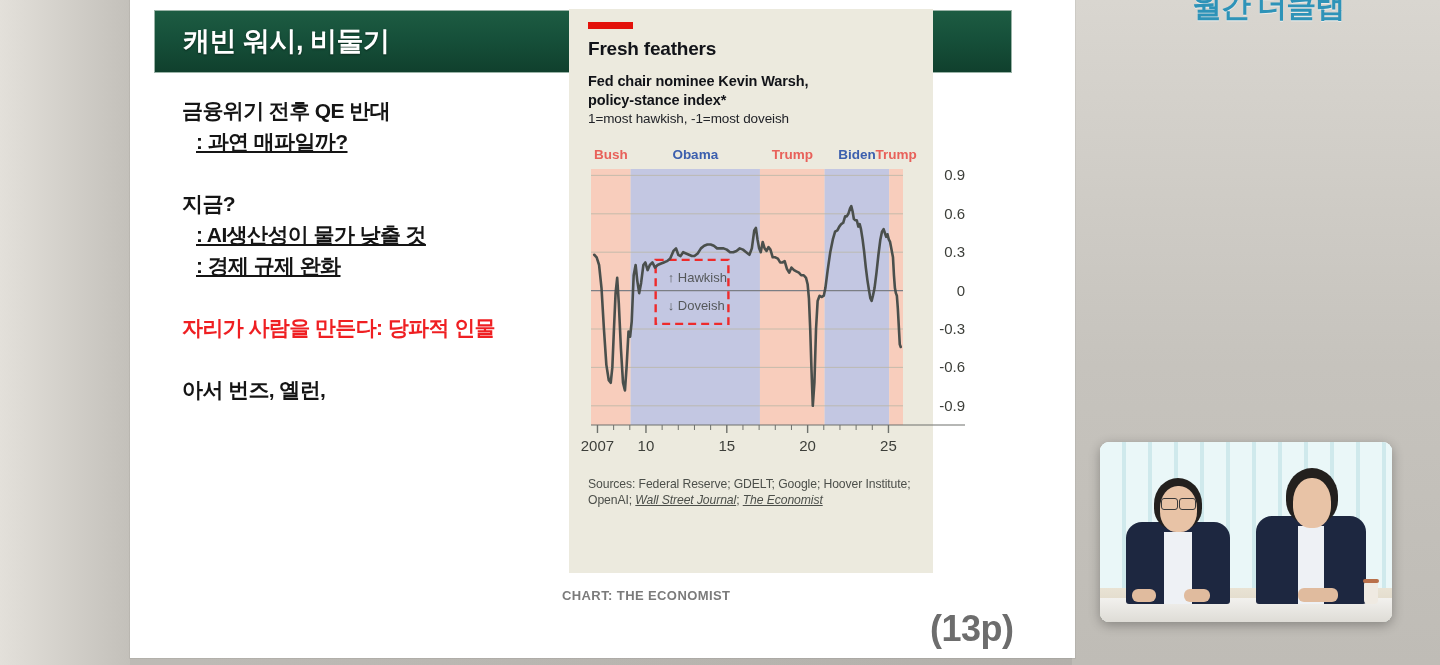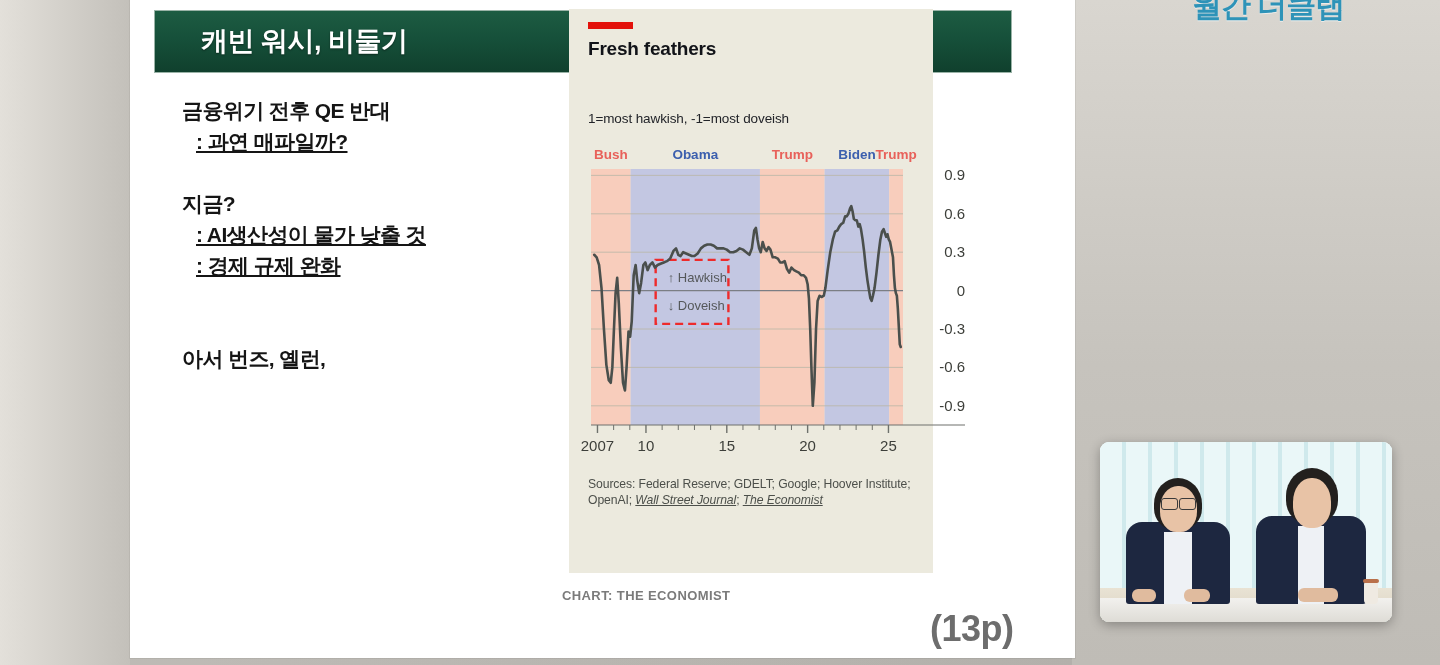--- a/index.html
+++ b/index.html
@@ -92,21 +92,20 @@
   }
   .title-bar-text {
     position: absolute;
     left: 28px;
     top: 12px;
     color: #ffffff;
     font-size: 27px;
     font-weight: 700;
     letter-spacing: -0.5px;
     text-shadow: 0 1px 2px rgba(0,0,0,0.45);
-    margin-left: 18px;
   }
   .title-bar-right {
     position: absolute;
     left: 730px;
     top: 10px;
     width: 152px;
     height: 63px;
     background: linear-gradient(180deg,#1d5c42 0%,#16503a 45%,#10402d 100%);
     border: 1px solid #9ab3a7;
     box-sizing: border-box;
@@ -323,27 +322,32 @@
     <div class="title-bar-right"></div>
 
     <div class="body-text" id="body-text">
         <div class="body-line">금융위기 전후 QE 반대</div>
         <div class="body-line indent">: 과연 매파일까?</div>
         <div class="body-gap"></div>
         <div class="body-line">지금?</div>
         <div class="body-line indent">: AI생산성이 물가 낮출 것</div>
         <div class="body-line indent">: 경제 규제 완화</div>
         <div class="body-gap"></div>
+        <div class="body-line red">자리가 사람을 만든다: 당파적 인물</div>
         <div class="body-gap"></div>
         <div class="body-line">아서 번즈, 옐런,</div>
       </div>
 
     <div class="chart-card">
       <div class="econ-rule"></div>
       <div class="chart-title">Fresh feathers</div>
+      <div class="chart-subtitle" id="chart-subtitle">
+          <div>Fed chair nominee Kevin Warsh,</div>
+          <div>policy-stance index*</div>
+        </div>
       <div class="chart-note">1=most hawkish, -1=most doveish</div>
 
       <div class="plot-wrap">
         <svg class="plot-svg" id="plot-svg" width="388" height="320" viewBox="0 0 388 320">
             <rect x="10" y="32" width="39.60621761658068" height="256" fill="#f8cdbc"></rect>
             <rect x="49.60621761658068" y="32" width="129.32642487046508" height="256" fill="#c3c7e2"></rect>
             <rect x="178.93264248704577" y="32" width="64.66321243523257" height="256" fill="#f8cdbc"></rect>
             <rect x="243.59585492227833" y="32" width="64.66321243523251" height="256" fill="#c3c7e2"></rect>
             <rect x="308.25906735751084" y="32" width="13.740932642489156" height="256" fill="#f8cdbc"></rect>
             <line x1="10" x2="322" y1="38.39999999999998" y2="38.39999999999998" stroke="#b9b6a6" stroke-width="0.8"></line>

